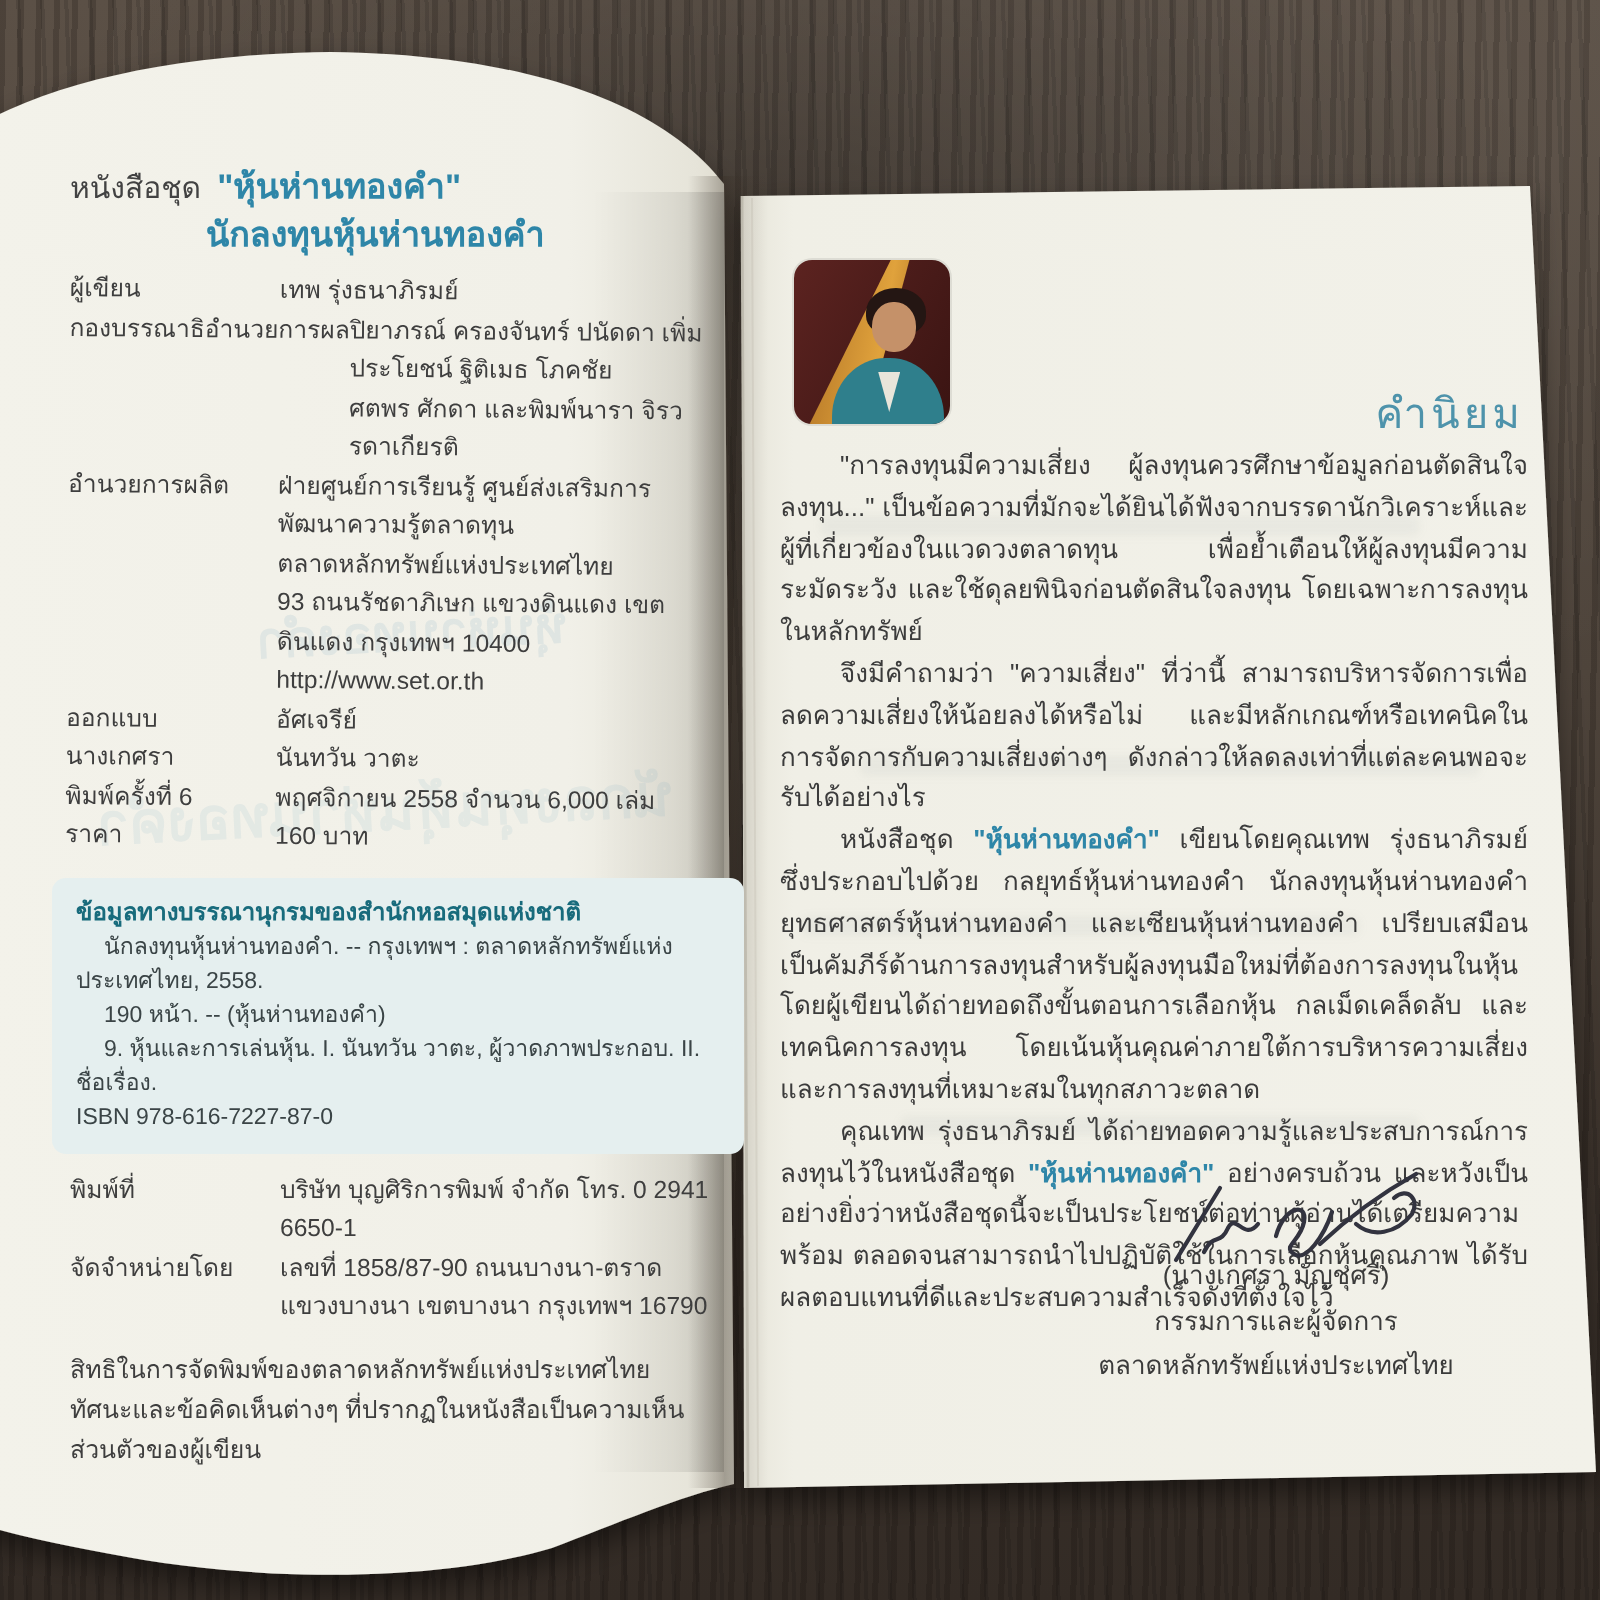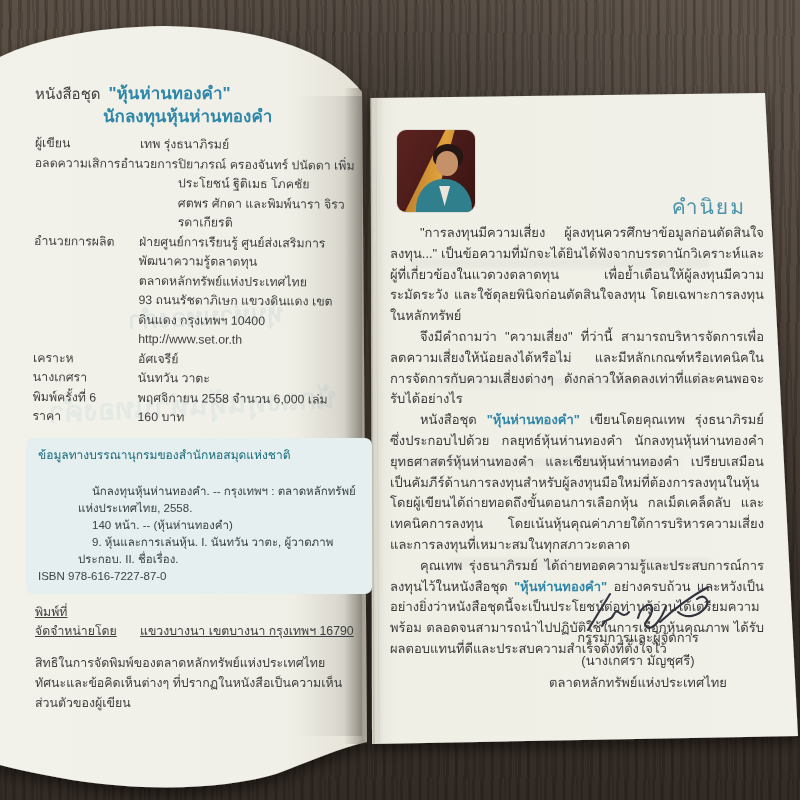--- a/index.html
+++ b/index.html
@@ -21,39 +21,39 @@
   .series-head{margin-bottom:8px;}
   .series-line1{font-size:15px;color:#424242;}
   .series-line1 .series-title{font-size:17px;font-weight:bold;color:#2e86a8;margin-left:8px;}
   .series-line2{font-size:17px;font-weight:bold;color:#2e86a8;margin-left:68px;margin-top:3px;}
   .credits{transform:rotate(.5deg);transform-origin:left top;}
   .crow{display:flex;align-items:flex-start;}
   .clab{flex:0 0 105px;white-space:nowrap;}
   .cval{flex:1;}
   .cipbox{margin:11px 0 0 -9px;width:322px;background:#e5efef;border-radius:7px;padding:8px 12px 9px 12px;
           font-size:11.5px;line-height:17px;color:#3a4446;}
-  .cipbox .ciphead{font-weight:normal;color:#186b7c;font-size:12px;line-height:19px;margin-bottom:18px;}
-  .cipbox .ind{text-indent:14px;margin-left:40px;}
-  .imprint{margin-top:9px;text-decoration:underline;}
+  .cipbox .ciphead{font-weight:bold;color:#186b7c;font-size:12px;line-height:19px;margin-bottom:0;}
+  .cipbox .ind{text-indent:14px;}
+  .imprint{margin-top:9px;}
   .rights{margin-top:11px;font-size:12.4px;line-height:20px;}
   .ghost{position:absolute;font-weight:bold;color:rgba(43,127,163,.09);transform:scaleX(-1) rotate(3deg);
          white-space:nowrap;pointer-events:none;}
   
   #right-content{position:absolute;left:390px;top:128px;width:374px;}
   .photo{position:absolute;left:7px;top:2px;width:78px;height:82px;border-radius:9px;overflow:hidden;
          background:linear-gradient(120deg,#5c2320,#471a18 60%,#3a1412);box-shadow:0 0 0 1px rgba(0,0,0,.08);}
   .photo .gold{position:absolute;inset:0;background:linear-gradient(100deg,#a5671f,#e0a23c 55%,#8a5214);
                clip-path:polygon(62% 0,74% 0,46% 100%,10% 100%);}
   .photo .blazer{position:absolute;bottom:-6px;left:24%;width:72%;height:48%;background:#2f7f8c;
                  border-radius:48% 48% 0 0/75% 75% 0 0;}
   .photo .shirt{position:absolute;bottom:6px;left:54%;width:11px;height:20px;background:#e9e5da;
                 clip-path:polygon(0 0,100% 0,50% 100%);}
   .photo .hair{position:absolute;top:17%;left:46%;width:30px;height:24px;background:#241613;border-radius:50% 50% 42% 42%;}
   .photo .face{position:absolute;top:26%;left:49.5%;width:22px;height:25px;background:#c59169;border-radius:48%;}
-  .fw-heading{position:absolute;top:62px;right:18px;font-size:21px;letter-spacing:2px;color:#4e93ab;}
+  .fw-heading{position:absolute;top:62px;right:2px;font-size:21px;letter-spacing:2px;color:#4e93ab;}
   .fw-body{position:absolute;top:95px;left:0;width:374px;font-size:13px;line-height:20.8px;color:#3b3b3b;
            text-align:justify;overflow-wrap:break-word;}
   .fw-body p{margin:0;text-indent:30px;}
   .fw-body .accent{color:#2e86a8;font-weight:bold;}
   .signature{position:absolute;top:450px;left:190px;}
   .signoff{position:absolute;top:499px;left:128px;width:240px;text-align:center;
            font-size:13px;line-height:22.5px;color:#3b3b3b;}
   .smudge{position:absolute;background:rgba(110,120,118,.06);filter:blur(2px);border-radius:4px;pointer-events:none;}
 </style>
 </head>
@@ -105,37 +105,37 @@
     </div>
 
     <div class="credits">
         <div class="crow">
           <span class="clab">ผู้เขียน</span>
           <span class="cval">
             <div>เทพ รุ่งธนาภิรมย์</div>
           </span>
         </div>
         <div class="crow">
-          <span class="clab">อลดความเสิการอำนวยการ</span>
+          <span class="clab">กองบรรณาธิอำนวยการผล</span>
           <span class="cval">
             <div>ปิยาภรณ์ ครองจันทร์ ปนัดดา เพิ่มประโยชน์ ฐิติเมธ โภคชัย</div>
             <div>ศตพร ศักดา และพิมพ์นารา จิรวรดาเกียรติ</div>
           </span>
         </div>
         <div class="crow">
           <span class="clab">อำนวยการผลิต</span>
           <span class="cval">
             <div>ฝ่ายศูนย์การเรียนรู้ ศูนย์ส่งเสริมการพัฒนาความรู้ตลาดทุน</div>
             <div>ตลาดหลักทรัพย์แห่งประเทศไทย</div>
             <div>93 ถนนรัชดาภิเษก แขวงดินแดง เขตดินแดง กรุงเทพฯ 10400</div>
             <div>http://www.set.or.th</div>
           </span>
         </div>
         <div class="crow">
-          <span class="clab">เคราะห</span>
+          <span class="clab">ออกแบบ</span>
           <span class="cval">
             <div>อัศเจรีย์</div>
           </span>
         </div>
         <div class="crow">
           <span class="clab">นางเกศรา</span>
           <span class="cval">
             <div>นันทวัน วาตะ</div>
           </span>
         </div>
@@ -150,33 +150,37 @@
           <span class="cval">
             <div>160 บาท</div>
           </span>
         </div>
       </div>
 
     <div class="cipbox">
       <div class="ciphead">ข้อมูลทางบรรณานุกรมของสำนักหอสมุดแห่งชาติ</div>
       <div>
           <div class="ind">นักลงทุนหุ้นห่านทองคำ. -- กรุงเทพฯ : ตลาดหลักทรัพย์แห่งประเทศไทย, 2558.</div>
-          <div class="ind">140 หน้า. -- (หุ้นห่านทองคำ)</div>
+          <div class="ind">190 หน้า. -- (หุ้นห่านทองคำ)</div>
           <div class="ind">9. หุ้นและการเล่นหุ้น. I. นันทวัน วาตะ, ผู้วาดภาพประกอบ. II. ชื่อเรื่อง.</div>
           <div>ISBN 978-616-7227-87-0</div>
         </div>
     </div>
 
     <div class="imprint">
         <div class="crow">
           <span class="clab">พิมพ์ที่</span>
+          <span class="cval">
+            <div>บริษัท บุญศิริการพิมพ์ จำกัด โทร. 0 2941 6650-1</div>
+          </span>
         </div>
         <div class="crow">
           <span class="clab">จัดจำหน่ายโดย</span>
           <span class="cval">
+            <div>เลขที่ 1858/87-90 ถนนบางนา-ตราด</div>
             <div>แขวงบางนา เขตบางนา กรุงเทพฯ 16790</div>
           </span>
         </div>
       </div>
 
     <div class="rights">
         <div>สิทธิในการจัดพิมพ์ของตลาดหลักทรัพย์แห่งประเทศไทย</div>
         <div>ทัศนะและข้อคิดเห็นต่างๆ ที่ปรากฏในหนังสือเป็นความเห็นส่วนตัวของผู้เขียน</div>
       </div>
 
@@ -210,19 +214,19 @@
       <g fill="none" stroke="#32333f" stroke-width="2.1" stroke-linecap="round">
         <path d="M8,52 L30,16"></path>
         <path d="M22,48 C27,38 30,45 34,36 C38,28 42,43 49,34"></path>
         <path d="M58,40 C62,25 74,23 72,33 C70,43 61,45 67,49 C73,53 82,40 86,28"></path>
         <path d="M80,44 C95,30 112,18 128,9"></path>
         <path d="M98,34 C106,41 118,39 126,29 C130,22 124,15 117,21"></path>
       </g>
     </svg>
 
     <div class="signoff">
+        <div>(นางเกศรา มัญชุศรี)</div>
         <div>กรรมการและผู้จัดการ</div>
-        <div>(นางเกศรา มัญชุศรี)</div>
         <div>ตลาดหลักทรัพย์แห่งประเทศไทย</div>
       </div>
   </div>
 
 </div>
 
 </body></html>

